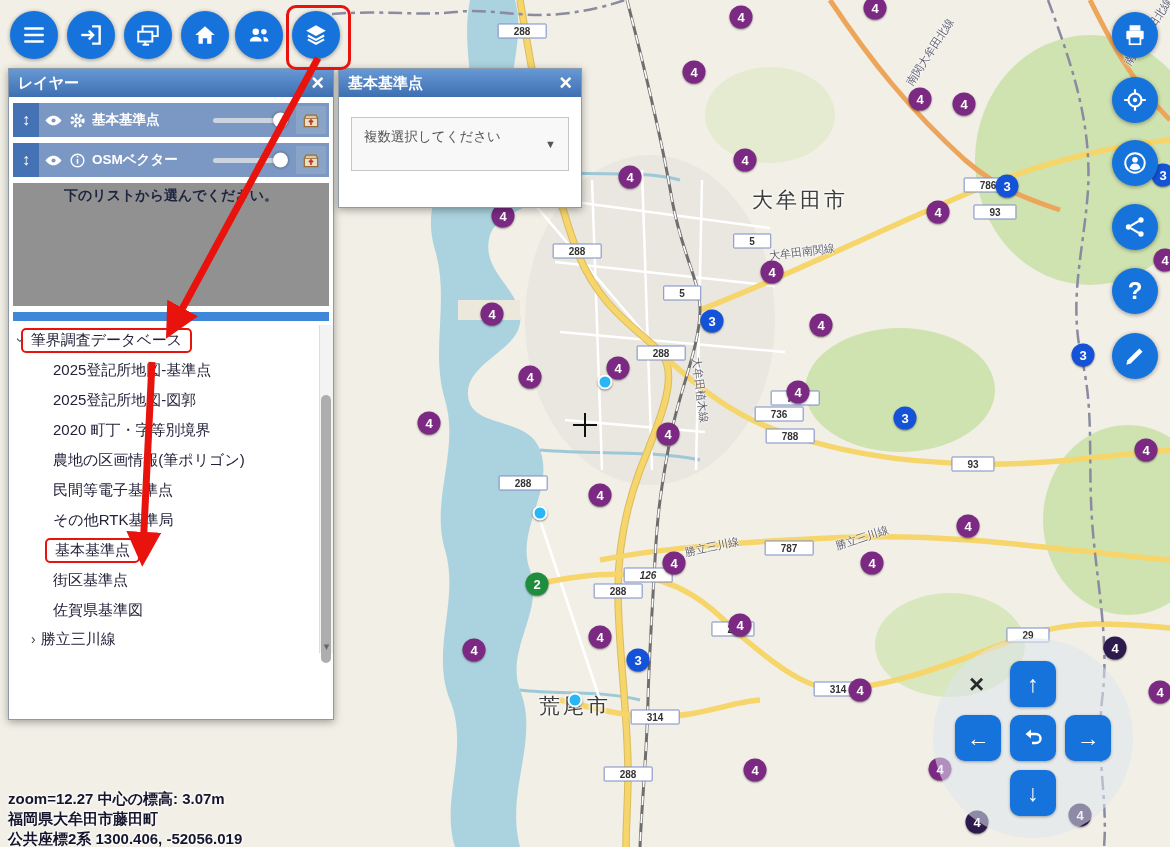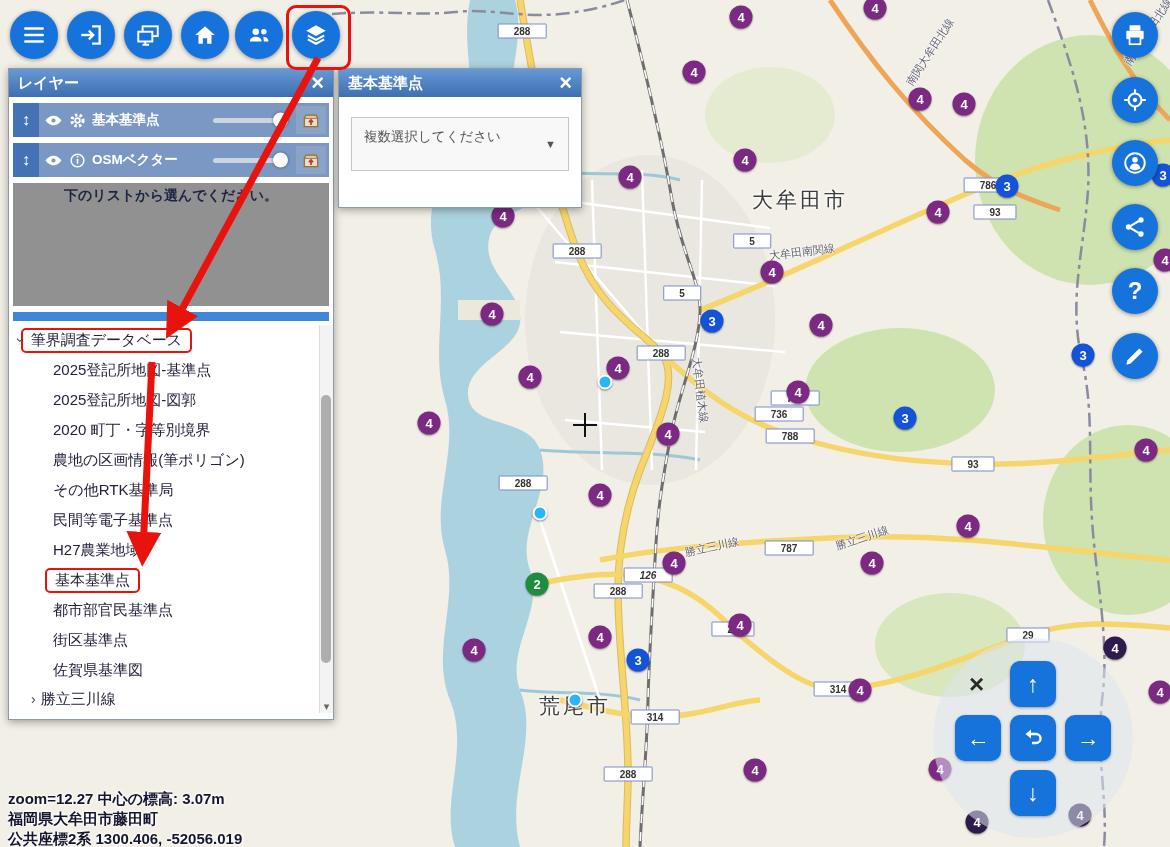--- a/index.html
+++ b/index.html
@@ -370,33 +370,27 @@
         <div class="tree-item">
           <span>2025登記所地図-図郭</span>
         </div>
         <div class="tree-item">
           <span>2020 町丁・字等別境界</span>
         </div>
         <div class="tree-item">
           <span>農地の区画情報(筆ポリゴン)</span>
         </div>
         <div class="tree-item">
+          <span>民間等電子基準点</span>
+        </div>
+        <div class="tree-item">
           <span>その他RTK基準局</span>
         </div>
         <div class="tree-item">
-          <span>民間等電子基準点</span>
-        </div>
-        <div class="tree-item">
-          <span>H27農業地域</span>
-        </div>
-        <div class="tree-item">
           <span class="red-box">基本基準点</span>
-        </div>
-        <div class="tree-item">
-          <span>都市部官民基準点</span>
         </div>
         <div class="tree-item">
           <span>街区基準点</span>
         </div>
         <div class="tree-item">
           <span>佐賀県基準図</span>
         </div>
       </div>
     <div class="tree-collapsed">
       <span class="expander closed">›</span>

